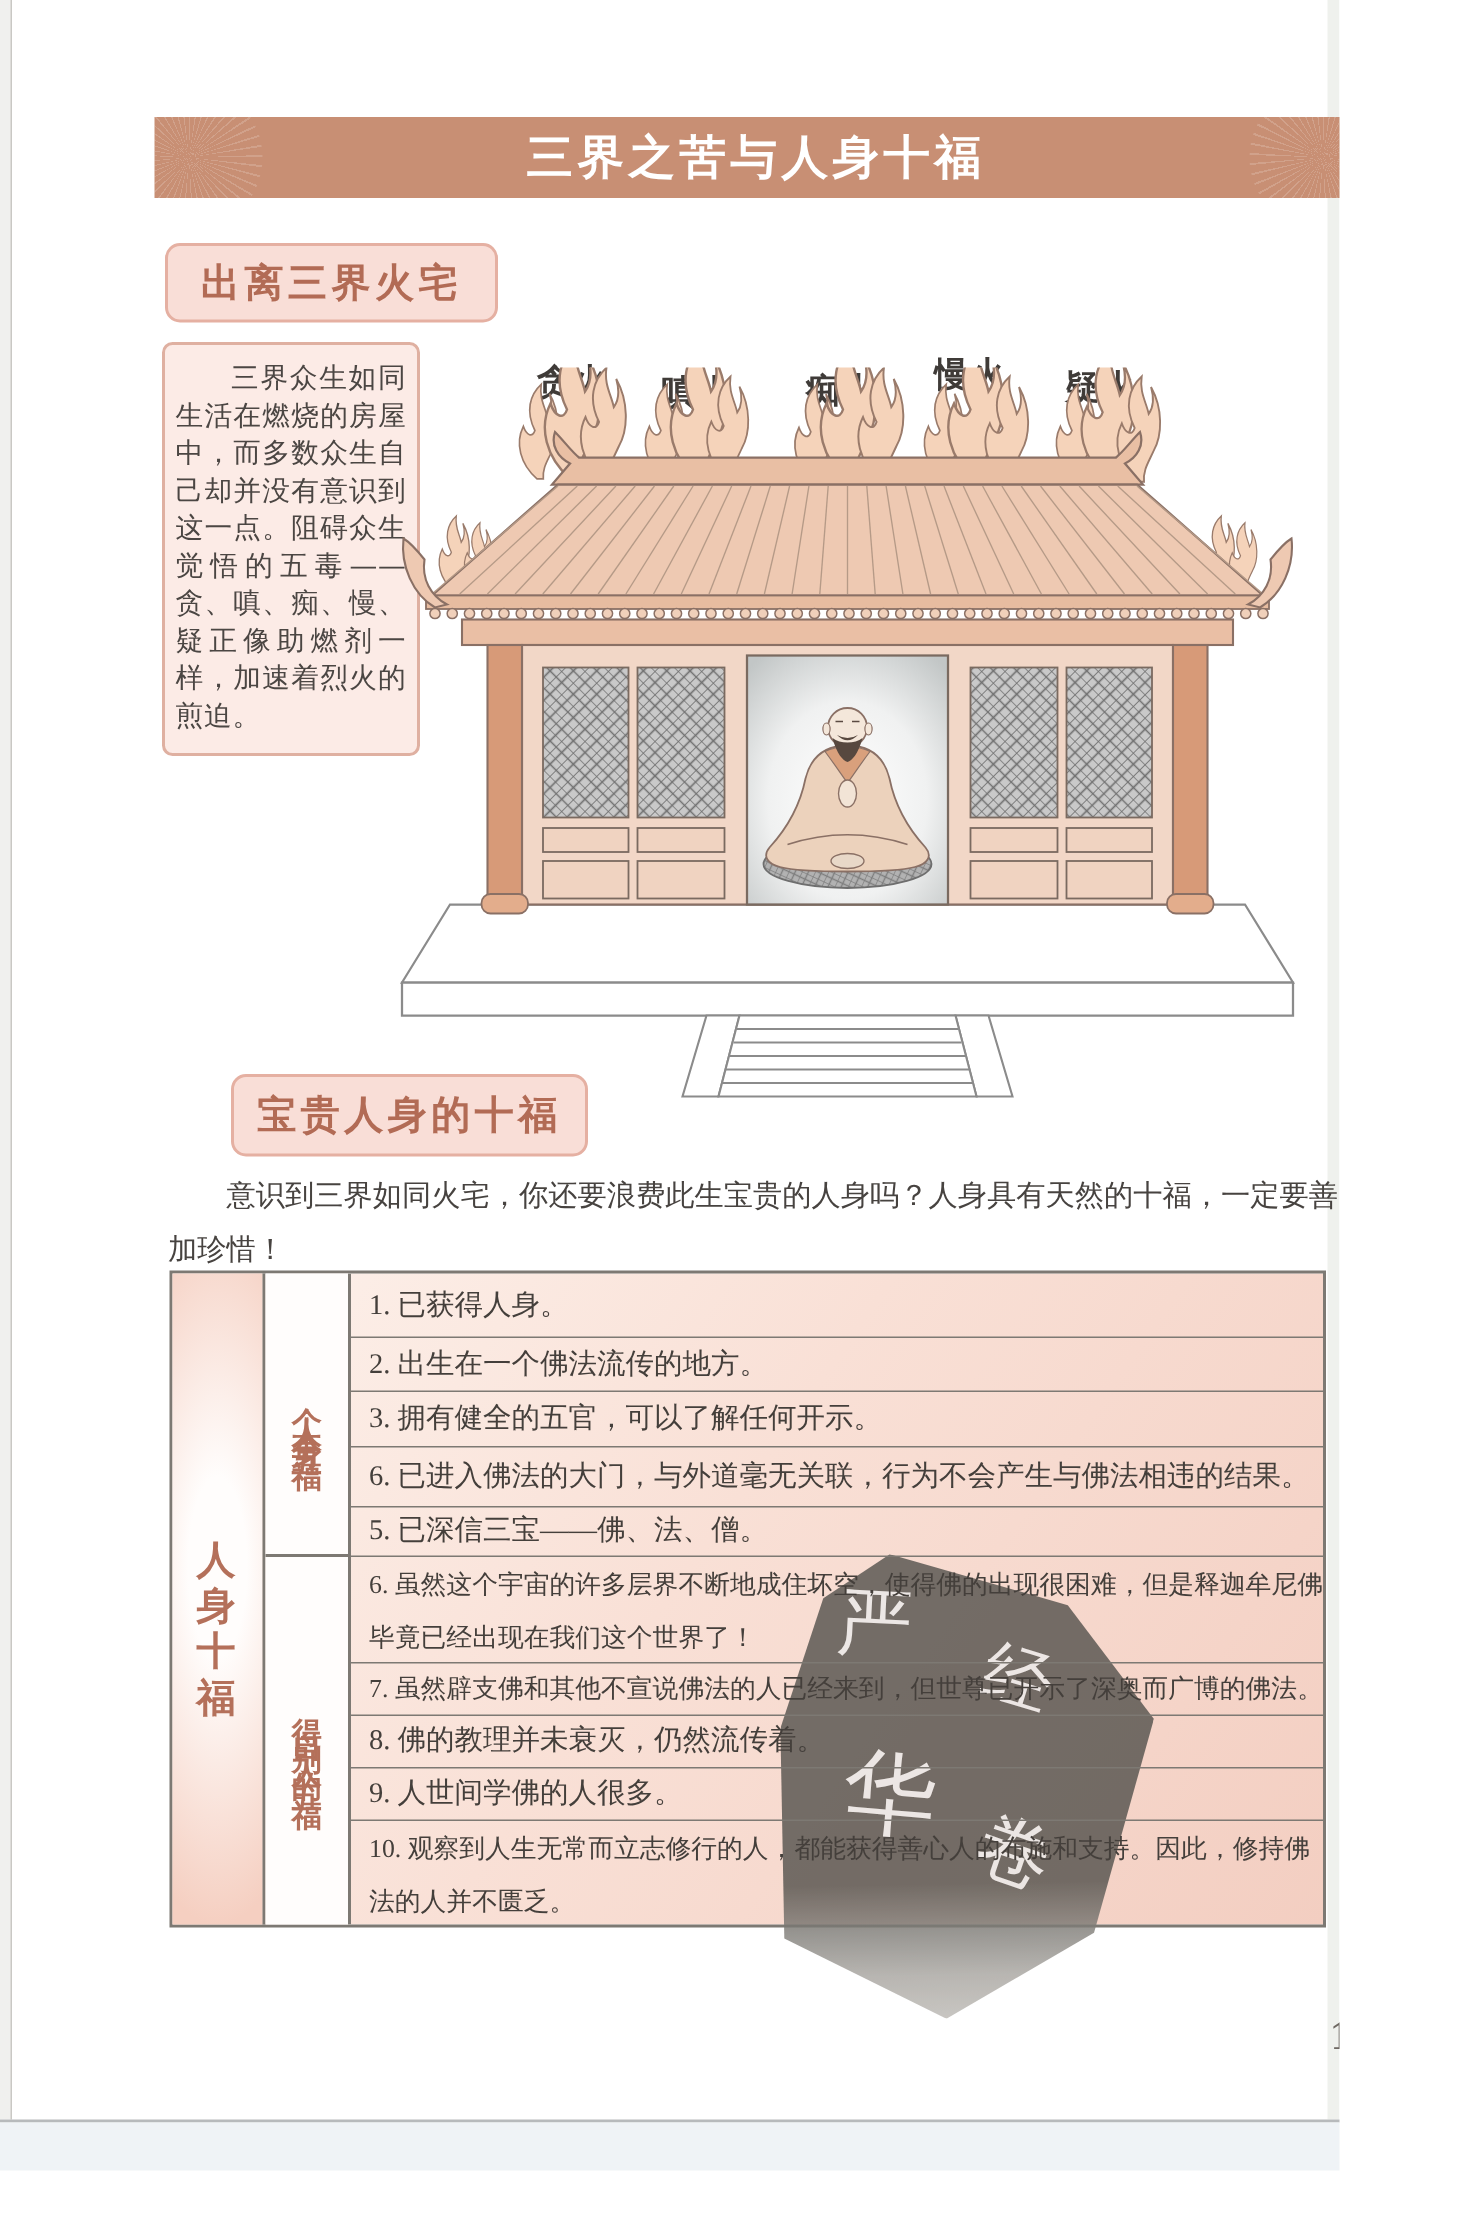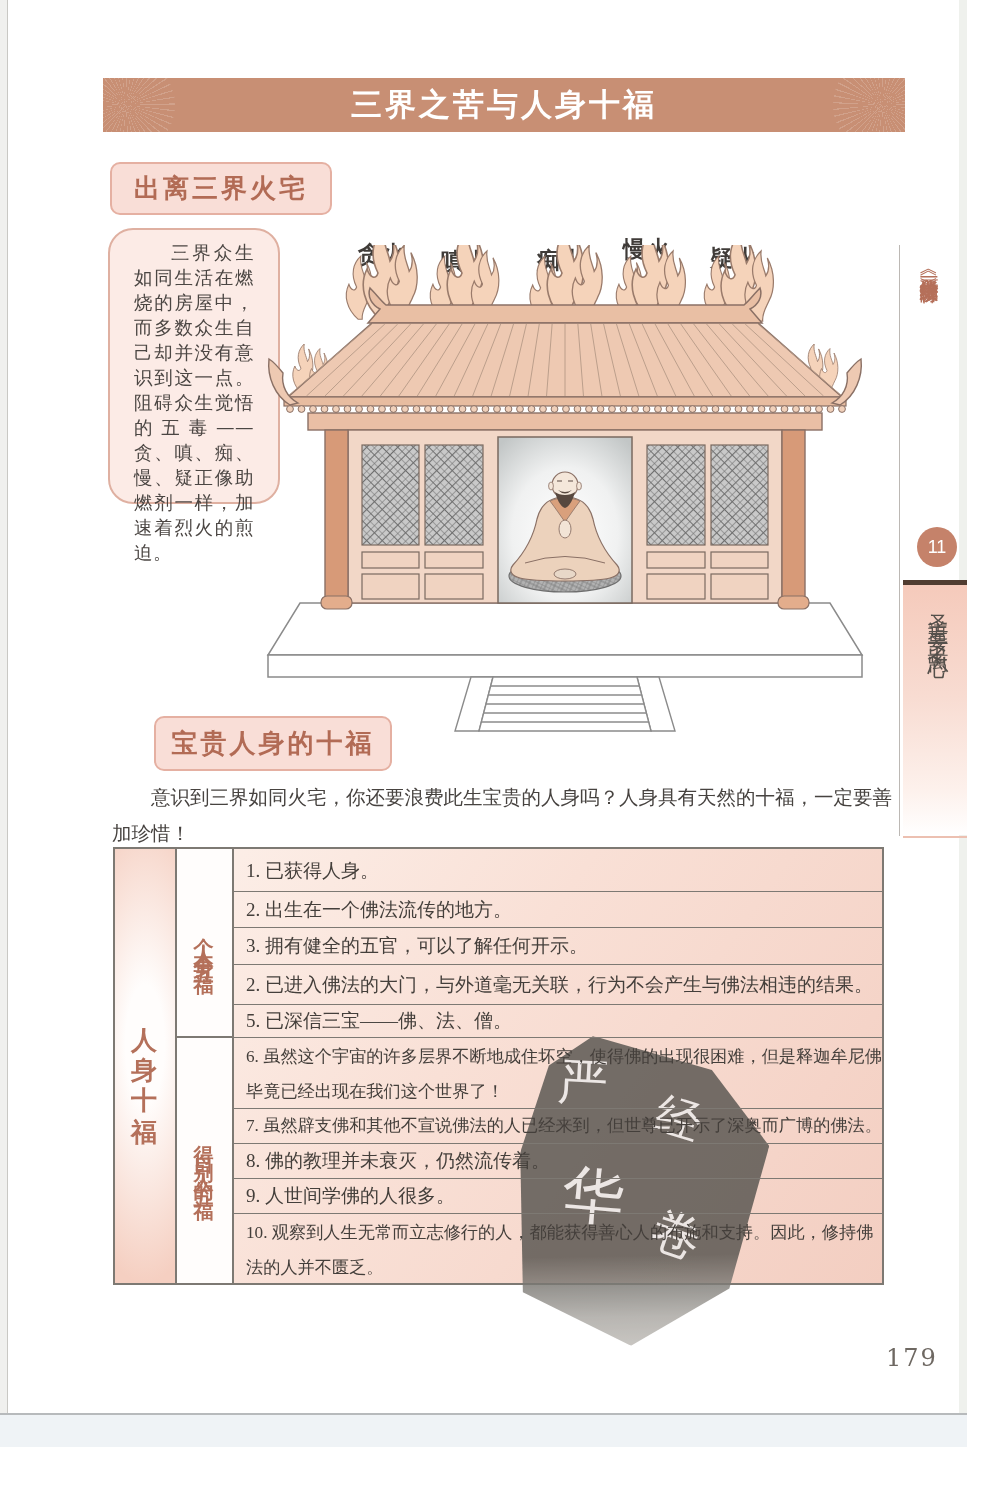--- a/index.html
+++ b/index.html
@@ -1,17 +1,17 @@
 <!DOCTYPE html>
 <html><head>
 <meta charset="utf-8">
 <style>
   * { margin:0; padding:0; box-sizing:border-box; }
   body { background:#fff; font-family:"Liberation Sans","DejaVu Sans",sans-serif; }
-  .screen { position:relative; width:967px; height:1489px; background:#fff; overflow:hidden; }
+  .screen { position:relative; width:893px; height:1489px; background:#fff; overflow:hidden; }
 
   
   .edge-left   { position:absolute; left:0; top:0; width:8px; height:1413px; background:#f0f0ee; border-right:1px solid #c9c8c4; }
   .edge-right  { position:absolute; right:0; top:0; width:8px; height:1413px; background:#eff1ed; }
   .edge-bottom-line { position:absolute; left:0; top:1413px; width:983px; height:2px; background:#b7babc; }
   .edge-bottom-strip{ position:absolute; left:0; top:1415px; width:983px; height:32px; background:#eff3f6; }
 
   
   .banner { position:absolute; left:103px; top:78px; width:802px; height:54px; background:#c88f74; overflow:hidden; display:flex; align-items:center; justify-content:center; }
   .banner::before, .banner::after { content:""; position:absolute; top:-22px; width:98px; height:98px; border-radius:50%;
@@ -20,21 +20,21 @@
   .banner-title { color:#fff; font-size:31px; font-weight:bold; letter-spacing:3px; position:relative; }
 
   
   .pill { position:absolute; background:#f9ded7; border:2px solid #e5b0a2; border-radius:10px;
           display:flex; align-items:center; justify-content:center; color:#b26b55; font-weight:bold; font-size:26px; letter-spacing:3px; }
   .pill1 { left:110px; top:162px; width:222px; height:53px; }
   .pill2 { left:110px; top:716px; width:238px; height:55px;margin-left:44px; }
 
   
   .notebox { position:absolute; left:108px; top:228px; width:172px; height:276px; background:#fcebe6;
-             border:2px solid #dfb0a1; border-radius:25px; padding:10px 24px;
+             border:2px solid #dfb0a1; border-radius:7px; padding:10px 7px;
              font-family:"DejaVu Serif","Liberation Serif",serif; color:#4b4643; font-size:18.5px; line-height:25px;
              text-indent:2em; text-align:justify; letter-spacing:0.5px; }
 
   
   .flame-label { position:absolute; font-size:23px; font-weight:bold; color:#3f3b38; letter-spacing:1px;margin-top:26px; }
 
   
   .house { position:absolute; left:250px; top:245px; width:630px; height:490px; }
 
   
@@ -327,21 +327,21 @@
     <div class="btable-inner">
       <div class="t-col1">人身十福</div>
       <div class="t-col2">
         <div class="t-group t-group1">个人本身五福</div>
         <div class="t-group t-group2">得自别人的五福</div>
       </div>
       <div class="t-col3">
         <div class="t-row" style="height:43px; line-height:43px;">1. 已获得人身。</div>
         <div class="t-row" style="height:36px; line-height:35px;">2. 出生在一个佛法流传的地方。</div>
         <div class="t-row" style="height:37px; line-height:36px;">3. 拥有健全的五官，可以了解任何开示。</div>
-        <div class="t-row" style="height:40px; line-height:39px;">2. 已进入佛法的大门，与外道毫无关联，行为不会产生与佛法相违的结果。</div>
+        <div class="t-row" style="height:40px; line-height:39px;">6. 已进入佛法的大门，与外道毫无关联，行为不会产生与佛法相违的结果。</div>
         <div class="t-row" style="height:33px; line-height:32px;">5. 已深信三宝——佛、法、僧。</div>
         <div class="t-row sm two" style="height:71px;">6. 虽然这个宇宙的许多层界不断地成住坏空，使得佛的出现很困难，但是释迦牟尼佛毕竟已经出现在我们这个世界了！</div>
         <div class="t-row sm" style="height:35px; line-height:34px;">7. 虽然辟支佛和其他不宣说佛法的人已经来到，但世尊已开示了深奥而广博的佛法。</div>
         <div class="t-row" style="height:35px; line-height:34px;">8. 佛的教理并未衰灭，仍然流传着。</div>
         <div class="t-row" style="height:35px; line-height:34px;">9. 人世间学佛的人很多。</div>
         <div class="t-row sm two" style="height:69px;">10. 观察到人生无常而立志修行的人，都能获得善心人的布施和支持。因此，修持佛法的人并不匮乏。</div>
       </div>
     </div>
   </div>
 

